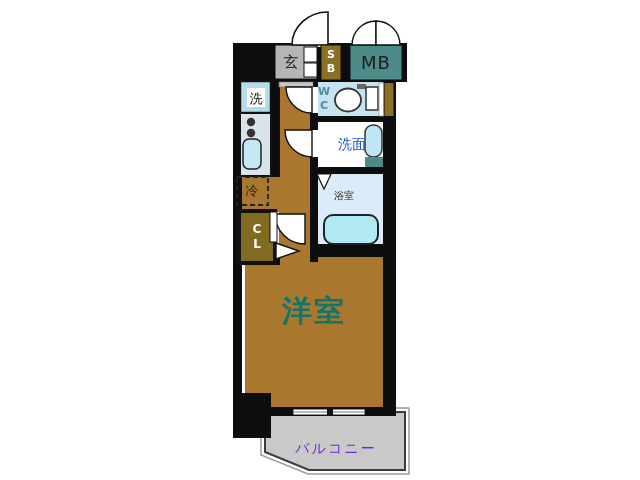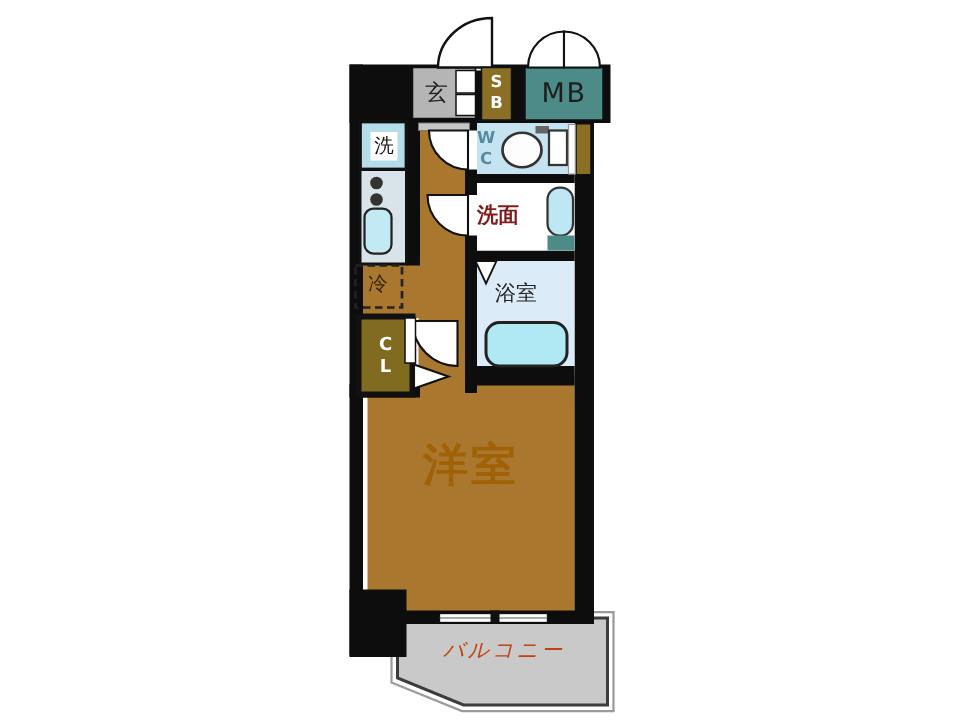--- a/index.html
+++ b/index.html
@@ -7,27 +7,27 @@
          font-family:"DejaVu Sans",sans-serif;}
   #plan-svg{position:absolute;left:0;top:0;}
   .lbl{position:absolute;transform:translate(-50%,-50%);white-space:nowrap;line-height:1;
        font-family:"DejaVu Sans",sans-serif;}
   .stack{writing-mode:vertical-rl;text-orientation:upright;letter-spacing:1px;}
   .lbl-genkan{left:291px;top:62px;font-size:15px;color:#222222;}
   .lbl-sb{left:331px;top:62px;font-size:11px;font-weight:bold;color:#ffffff;}
   .lbl-mb{left:376px;top:63px;font-size:18px;color:#1d1d1d;letter-spacing:1px;}
   .lbl-washer{left:256px;top:98px;font-size:13px;color:#111111;}
   .lbl-wc{left:324px;top:99px;font-size:11px;font-weight:bold;color:#568b9e;}
-  .lbl-senmen{left:332px;top:144px;font-size:14px;color:#7f1d1d;font-weight:bold;}
-  .lbl-bath{left:344px;top:196px;font-size:14px;color:#222222;}
+  .lbl-senmen{left:352px;top:144px;font-size:14px;color:#1d4ed8;}
+  .lbl-bath{left:344px;top:196px;font-size:10px;color:#222222;}
   .lbl-fridge{left:252px;top:190px;font-size:13px;color:#33220a;}
   .lbl-cl{left:257px;top:237px;font-size:12px;font-weight:bold;color:#ffffff;}
-  .lbl-room-name{left:314px;top:311px;font-size:30px;font-weight:bold;color:#a16207;letter-spacing:2px;}
+  .lbl-room-name{left:314px;top:311px;font-size:30px;font-weight:bold;color:#0f766e;letter-spacing:2px;}
   .lbl-room-size{left:314px;top:343px;font-size:30px;font-weight:bold;color:#4f2c0a;}
-  .lbl-balcony{left:336px;top:434px;font-size:14px;color:#c2410c;letter-spacing:2px;font-style:italic;}
+  .lbl-balcony{left:336px;top:448px;font-size:14px;color:#6d28d9;letter-spacing:2px;}
 </style>
 </head>
 <body>
 
 <div id="stage">
 
   <svg id="plan-svg" width="640" height="480" viewBox="0 0 640 480">
 
     <rect x="279" y="79" width="32" height="183" fill="#a9782e"></rect>
     <rect x="241" y="176" width="40" height="36" fill="#a9782e"></rect>

